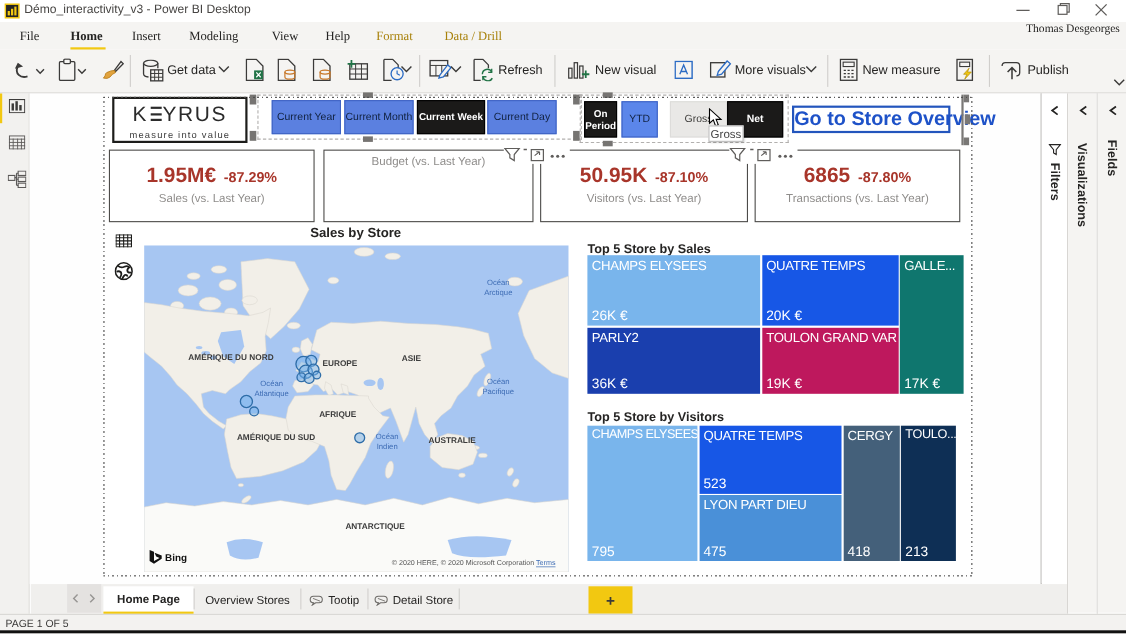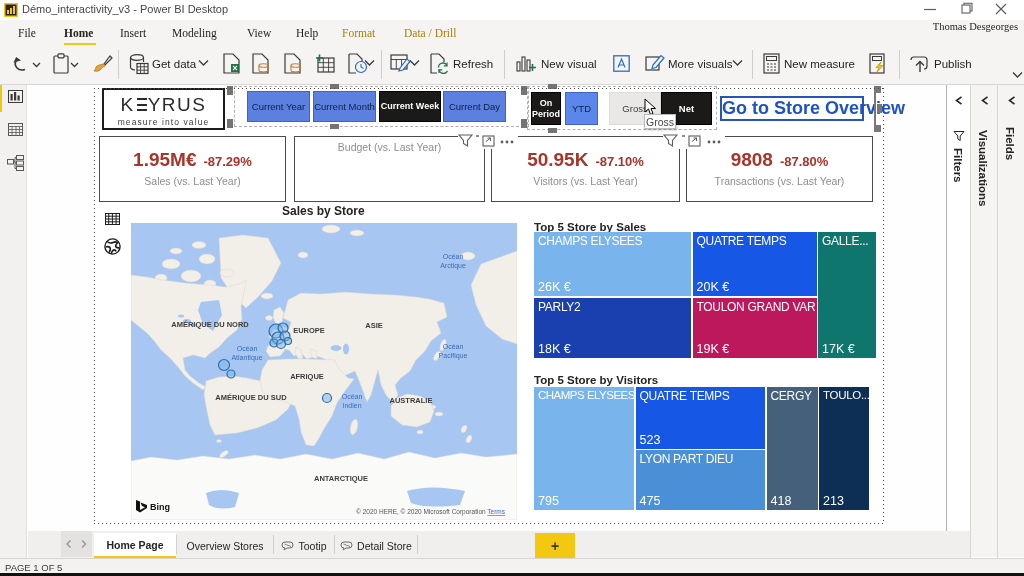--- a/index.html
+++ b/index.html
@@ -266,21 +266,21 @@
       <div class="kl">Sales (vs. Last Year)</div>
     </div>
   <div class="kpi" style="left:294px;width:191px">
       <div class="kl">Budget (vs. Last Year)</div>
     </div>
   <div class="kpi" style="left:491px;width:189px">
       <div class="kv"><span class="red">50.95K</span><span class="kp red">-87.10%</span></div>
       <div class="kl">Visitors (vs. Last Year)</div>
     </div>
   <div class="kpi" style="left:686px;width:187px">
-      <div class="kv"><span class="red">9808</span><span class="kp red">-87.80%</span></div>
+      <div class="kv"><span class="red">6865</span><span class="kp red">-87.80%</span></div>
       <div class="kl">Transactions (vs. Last Year)</div>
     </div>
 
   <svg class="abs" style="left:458px;top:133px;background:#fff" width="60" height="16" viewBox="0 0 60 16">
     <path d="M1,2 H14 L9.5,7.5 V13 L5.5,10.5 V7.5 Z" fill="none" stroke="#5f5d5b" stroke-width="1.1"></path>
     <path d="M18,3 H21" stroke="#5f5d5b" stroke-width="1.4"></path>
     <rect x="25" y="3" width="11" height="10" fill="none" stroke="#5f5d5b" stroke-width="1.1"></rect>
     <path d="M28,8.5 L32.5,5 M32.5,5 H29.5 M32.5,5 V8" fill="none" stroke="#5f5d5b" stroke-width="1"></path>
     <circle cx="44" cy="9" r="1.4" fill="#5f5d5b"></circle>
       <circle cx="49" cy="9" r="1.4" fill="#5f5d5b"></circle>
@@ -423,21 +423,21 @@
   <div class="tmcell" style="left:692.5px;top:232px;width:124px;height:64px;background:#1757e6">
       <div class="tmn">QUATRE TEMPS</div>
       <div class="tmv">20K €</div>
     </div>
   <div class="tmcell" style="left:818px;top:232px;width:58px;height:126px;background:#0f766e">
       <div class="tmn">GALLE...</div>
       <div class="tmv">17K €</div>
     </div>
   <div class="tmcell" style="left:534px;top:297.5px;width:157px;height:60.5px;background:#1a3fae">
       <div class="tmn">PARLY2</div>
-      <div class="tmv">18K €</div>
+      <div class="tmv">36K €</div>
     </div>
   <div class="tmcell" style="left:692.5px;top:297.5px;width:124px;height:60.5px;background:#be185d">
       <div class="tmn">TOULON GRAND VAR</div>
       <div class="tmv">19K €</div>
     </div>
 
   <div class="abs" style="left:534px;top:374px;font-size:11.5px;font-weight:bold;color:#252423">Top 5 Store by Visitors</div>
   <div class="tmcell" style="left:534px;top:387px;width:100px;height:123px;background:#79b5ec">
       <div class="tmn" style="font-size:11.5px;letter-spacing:-0.5px">CHAMPS ELYSEES</div>
       <div class="tmv">795</div>

